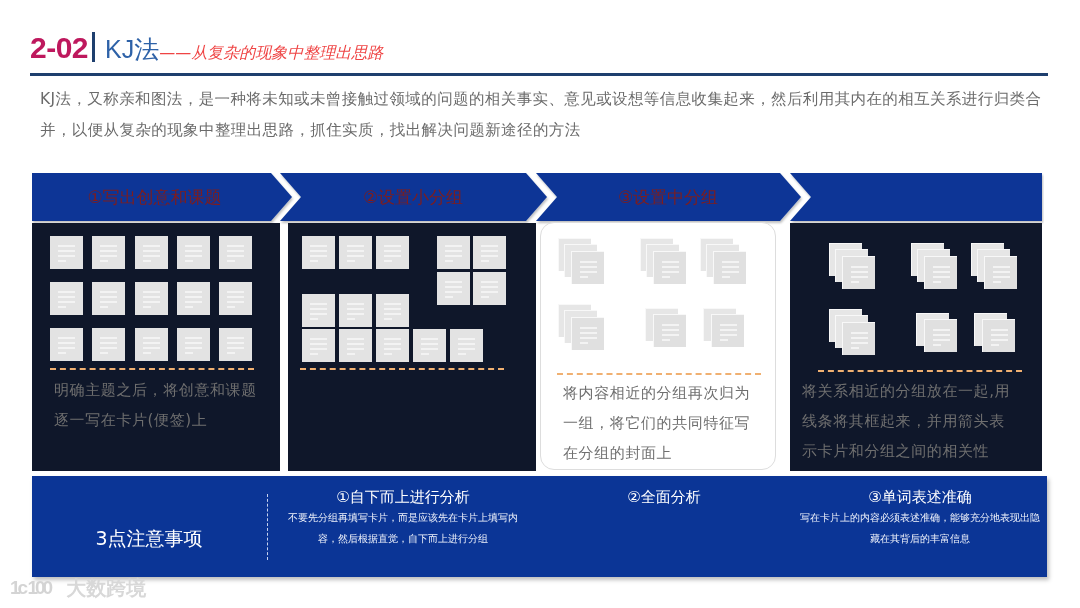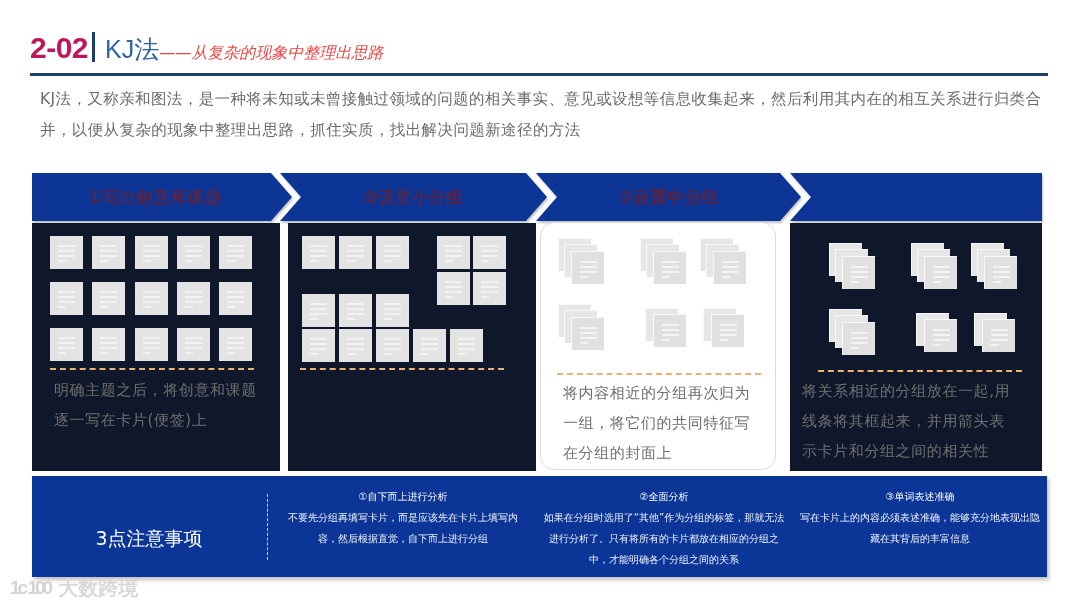--- a/index.html
+++ b/index.html
@@ -30,25 +30,25 @@
   .stack .sheet.front::before { content: ""; position: absolute; left: 8px; top: 9px; width: 17px; height: 2px; background: #f3f3f3; box-shadow: 0 5px 0 #f3f3f3, 0 10px 0 #f3f3f3; }
   .stack .sheet.front::after { content: ""; position: absolute; left: 8px; top: 24px; width: 8px; height: 2px; background: #f3f3f3; }
 
   .dash { position: absolute; height: 0; border-top: 2px dashed #f0b071; }
   .desc { position: absolute; font-size: 15px; line-height: 30px; color: #6f6f6f; letter-spacing: 0.6px; }
 
   .notes { position: absolute; left: 32px; top: 476px; width: 1015px; height: 101px; background: #0b3596; box-shadow: 2px 3px 4px rgba(0,0,0,0.25); color: #ffffff; }
   .notes .head { position: absolute; left: 0; top: 12px; width: 234px; height: 101px; line-height: 101px; text-align: center; font-size: 19px; }
   .notes .vdash { position: absolute; left: 235px; top: 18px; height: 66px; border-left: 1px dashed #c8d2ef; }
   .note { position: absolute; top: 11px; text-align: center; }
-  .note .nt { font-size: 10px; line-height: 20px; }
+  .note .nt { font-size: 15px; line-height: 20px; }
   .note .nb { font-size: 10px; line-height: 21px; color: #f0f3fb; }
 
   .watermark { position: absolute; left: 10px; top: 574px; height: 28px; display: flex; align-items: center; color: #d8d8d8; font-size: 20px; font-weight: bold; }
-  .watermark .logo { font-family: "Liberation Sans", sans-serif; font-size: 19px; letter-spacing: -3px; margin-right: 8px; color: #d4d4d4; }
+  .watermark .logo { font-family: "Liberation Sans", sans-serif; font-size: 19px; letter-spacing: -3px; margin-right: 16px; color: #d4d4d4; }
 </style>
 </head>
 <body>
 
 <div class="title">
   <span class="num">2-02</span>
   <span class="bar"></span>
   <span class="kj">KJ法</span>
   <span class="rest">——从复杂的现象中整理出思路</span>
 </div>
@@ -186,21 +186,20 @@
 
 <div class="notes">
   <div class="head">3点注意事项</div>
   <div class="vdash"></div>
   <div class="note" style="left:248px;width:246px;">
     <div class="nt">①自下而上进行分析</div>
     <div class="nb">不要先分组再填写卡片，而是应该先在卡片上填写内容，然后根据直觉，自下而上进行分组</div>
   </div>
   <div class="note" style="left:508px;width:248px;">
     <div class="nt">②全面分析</div>
-    <div class="nb">如果在分组时选用了“其他”作为分组的标签，那就无法进行分析了。只有将所有的卡片都放在相应的分组之中，才能明确各个分组之间的关系</div>
   </div>
   <div class="note" style="left:768px;width:240px;">
     <div class="nt">③单词表述准确</div>
     <div class="nb">写在卡片上的内容必须表述准确，能够充分地表现出隐藏在其背后的丰富信息</div>
   </div>
 </div>
 
 <div class="watermark">
   <span class="logo">1c 100</span>
   <span>大数跨境</span>

